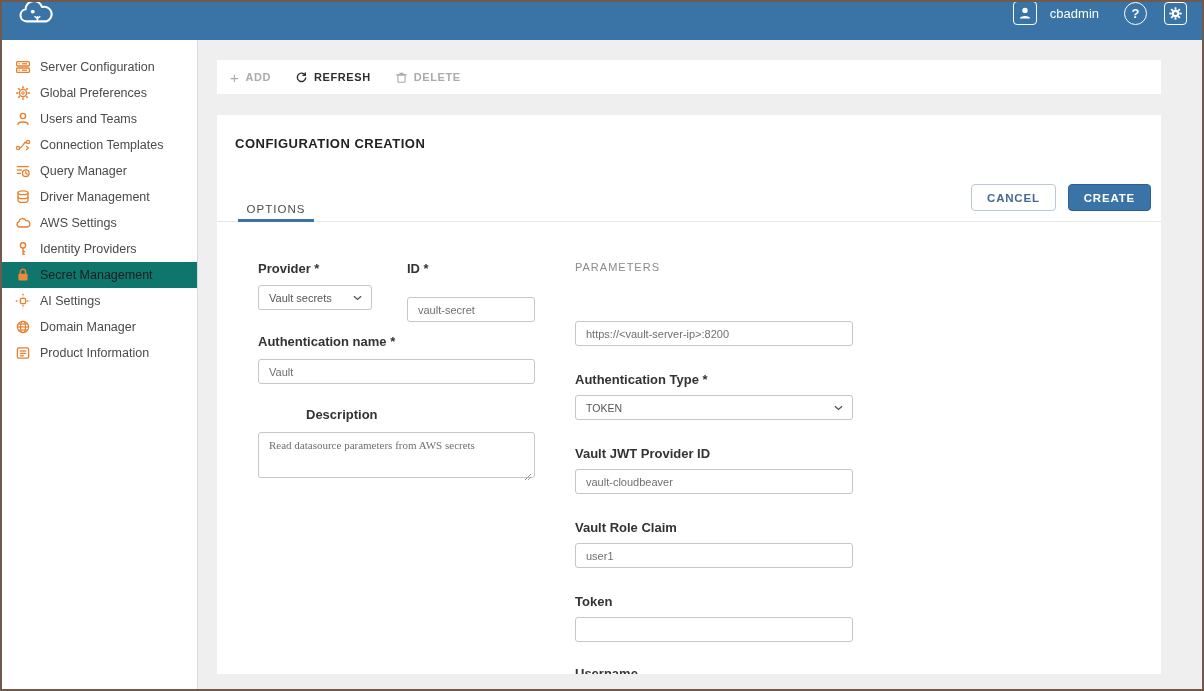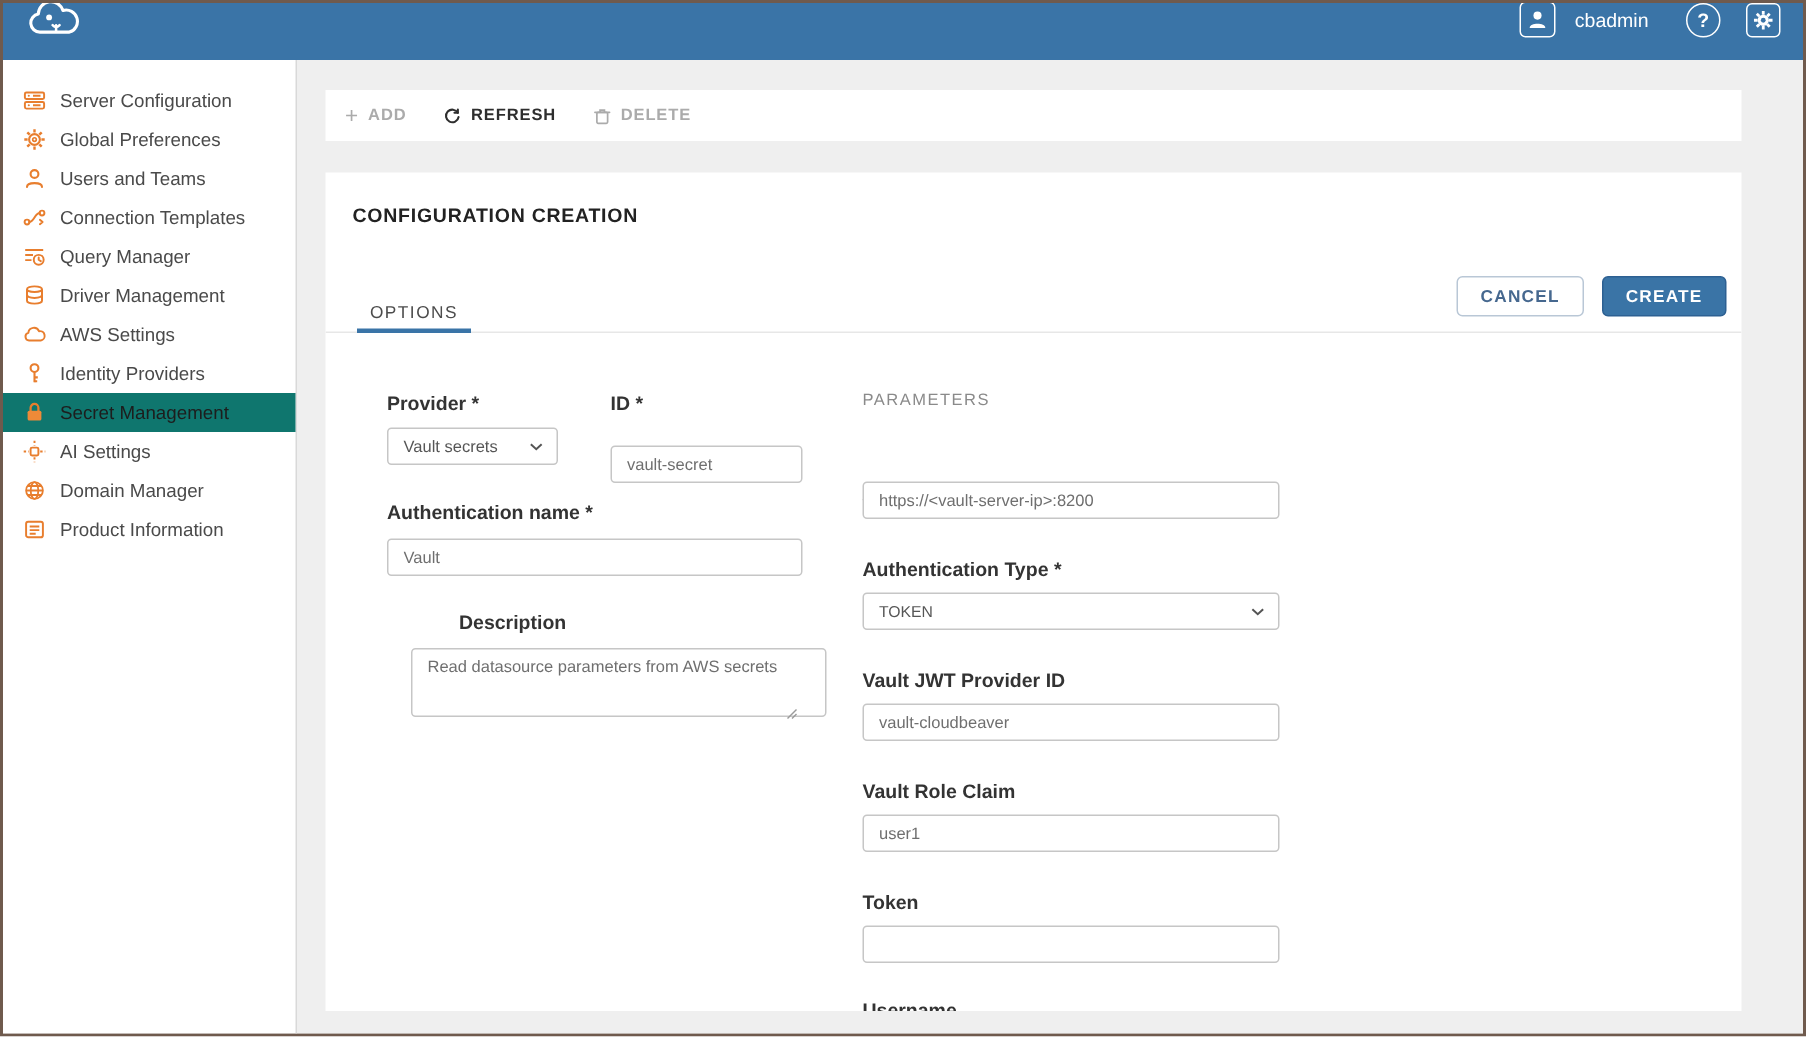--- a/index.html
+++ b/index.html
@@ -36,21 +36,21 @@
   .btn-create { background:#3a74a6; border:1px solid #2d6092; color:#fff; }
   .tab { position:absolute; left:21px; top:88px; width:76px; text-align:center; font-size:11.5px; letter-spacing:1px; color:#4c4c4c; cursor:pointer; }
   .tab-underline { position:absolute; left:21px; top:104px; width:76px; height:3px; background:#3a74a7; }
   .tabs-sep { position:absolute; left:0; right:0; top:106px; height:1px; background:#e7e7e7; }
 
   .flabel { position:absolute; font-size:13px; font-weight:600; color:#333; white-space:nowrap; }
   .section-head { position:absolute; font-size:11px; color:#8a8a8a; letter-spacing:1px; }
   .finput { position:absolute; height:25px; border:1px solid #c6c6c6; border-radius:3px; background:#fff; font-size:11px; color:#6f6f6f; padding:0 10px; font-family:inherit; outline:none; }
   .fselect { position:absolute; height:25px; border:1px solid #c6c6c6; border-radius:3px; background:#fff; display:flex; align-items:center; justify-content:space-between; padding:0 9px 0 10px; cursor:pointer; }
   .fselect .sel-value { font-size:11px; color:#565656; }
-  .ftextarea { position:absolute; border:1px solid #c6c6c6; border-radius:3px; background:#fff; font-size:11px; color:#6f6f6f; padding:6px 10px; font-family:Liberation Sans, sans-serif; resize:none; outline:none; overflow:hidden;margin-left:16px; }
+  .ftextarea { position:absolute; border:1px solid #c6c6c6; border-radius:3px; background:#fff; font-size:11px; color:#6f6f6f; padding:6px 10px; font-family:Liberation Serif, serif; resize:none; outline:none; overflow:hidden; }
   .resize-grip { position:absolute; width:9px; height:9px; }
 </style>
 </head>
 <body>
 
 <div class="frame">
 
   <div class="topbar">
     <span style="display:flex;">
       <svg width="44" height="28" viewBox="0 0 44 30">

